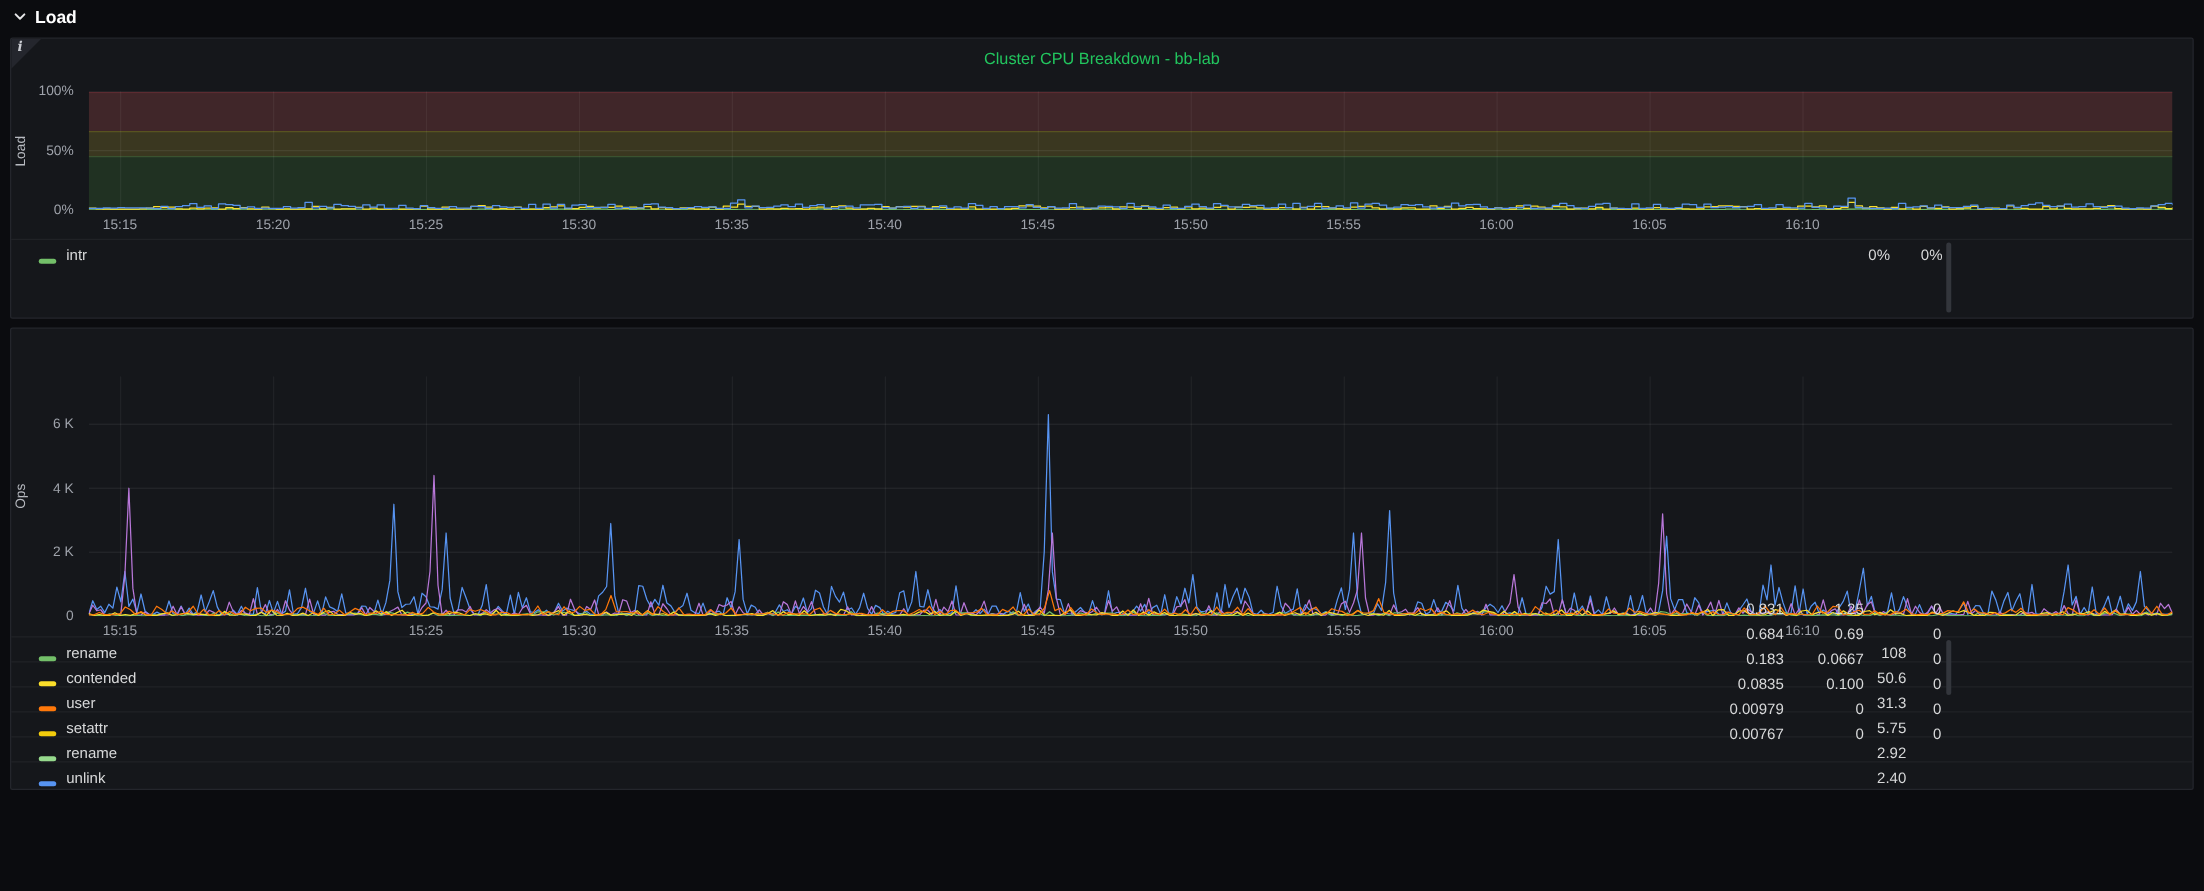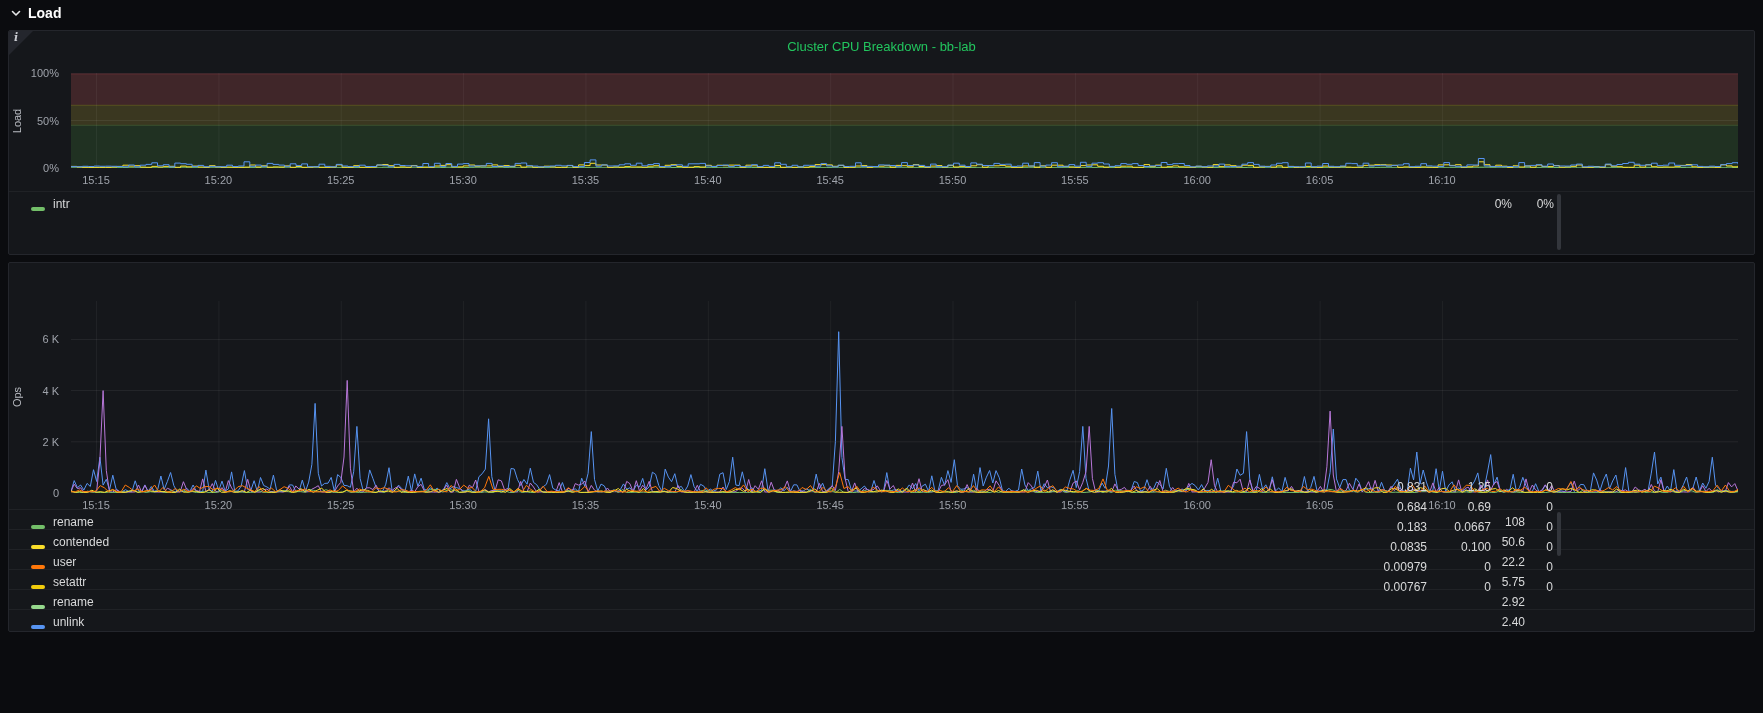--- a/index.html
+++ b/index.html
@@ -253,21 +253,21 @@
           <span>50.6</span>
           <span>0</span>
         </span>
       </div>
       <div class="legend-row">
         <span class="legend-marker" style="background: rgb(255, 120, 10);"></span>
         <span class="legend-label">user</span>
         <span class="legend-values">
           <span>0.183</span>
           <span>0.0667</span>
-          <span>22.2</span>
+          <span>31.3</span>
           <span>0</span>
         </span>
       </div>
       <div class="legend-row">
         <span class="legend-marker" style="background: rgb(242, 204, 12);"></span>
         <span class="legend-label">setattr</span>
         <span class="legend-values">
           <span>0.0835</span>
           <span>0.100</span>
           <span>5.75</span>

